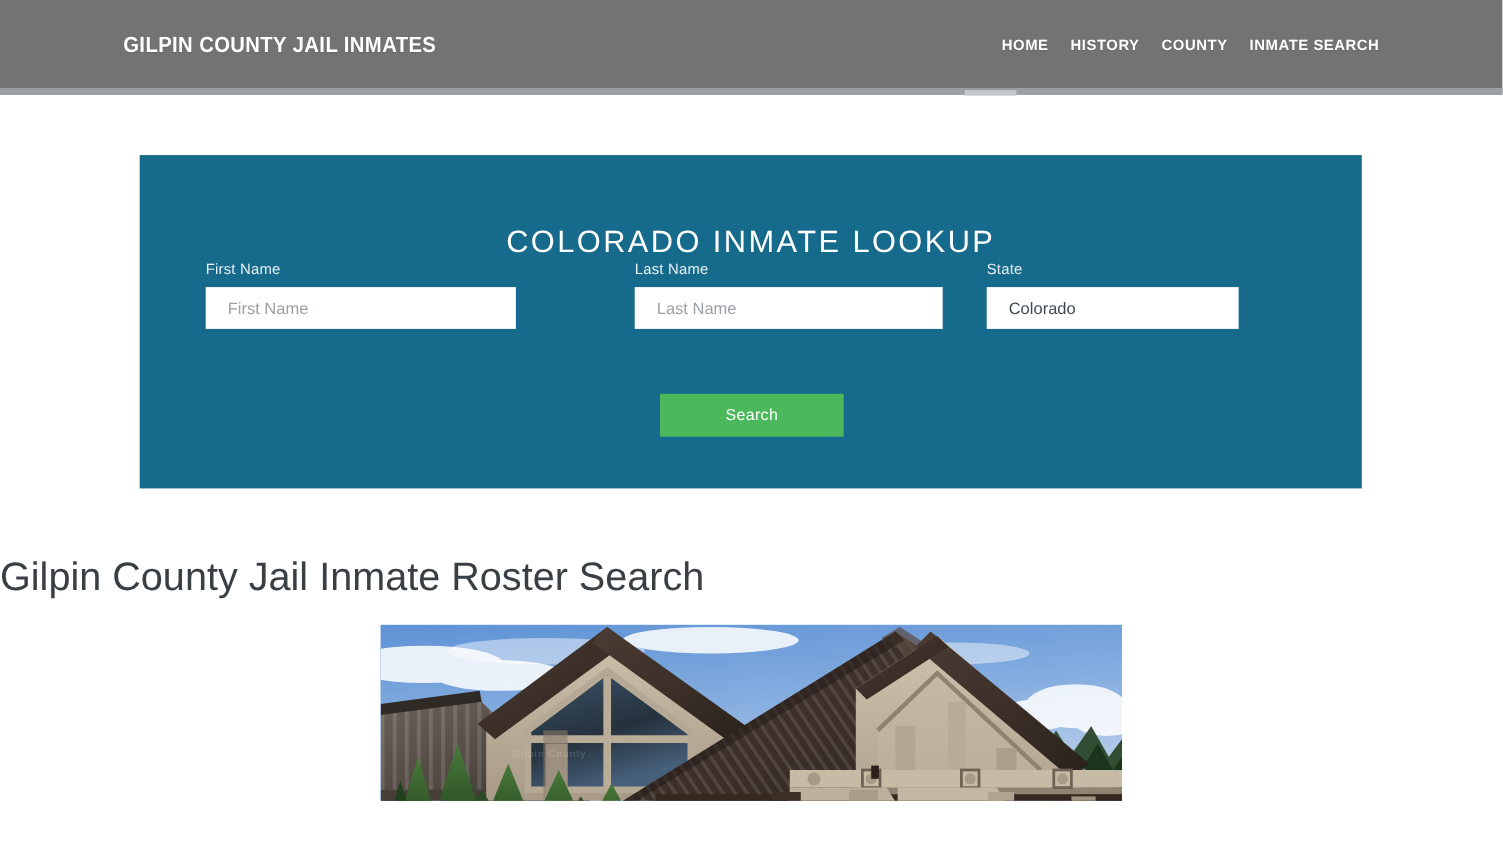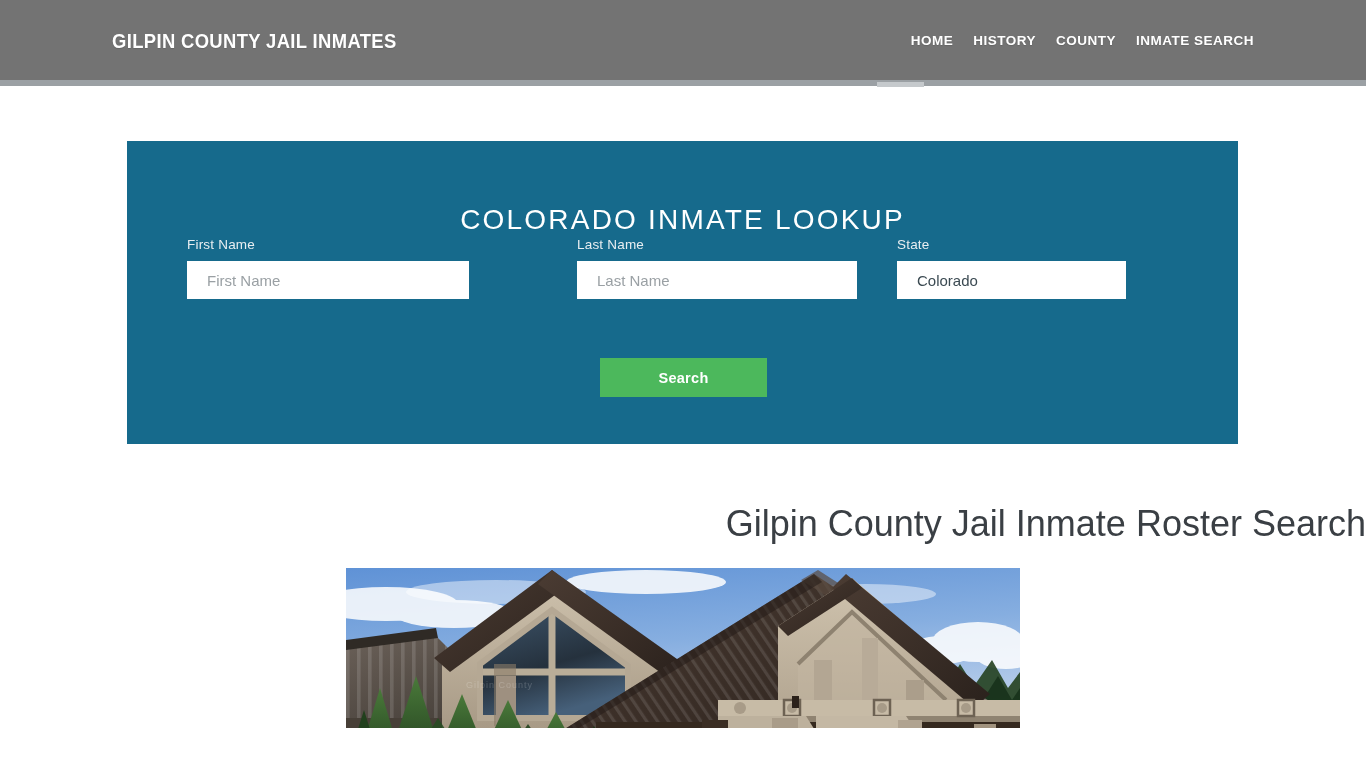--- a/index.html
+++ b/index.html
@@ -143,33 +143,33 @@
   .search-button {
     position: absolute;
     left: 473px;
     top: 217px;
     width: 167px;
     height: 39px;
     background: #4cb85c;
     border: none;
     color: #ffffff;
     font-size: 14.5px;
-    font-weight: bold;
+    font-weight: normal;
     letter-spacing: 0.3px;
     cursor: pointer;
     font-family: "Liberation Sans Narrow", "Liberation Sans", sans-serif;
   }
 
   
   .page-heading {
     position: absolute;
     left: 0;
     top: 503px;
     width: 1366px;
-    text-align: right;
+    text-align: left;
     color: #3a3f44;
     font-size: 36px;
     font-weight: normal;
     margin: 0;
     letter-spacing: 0px;
     font-family: "Liberation Sans Narrow", "Liberation Sans", sans-serif;
   }
 
   
   .facility-photo {

